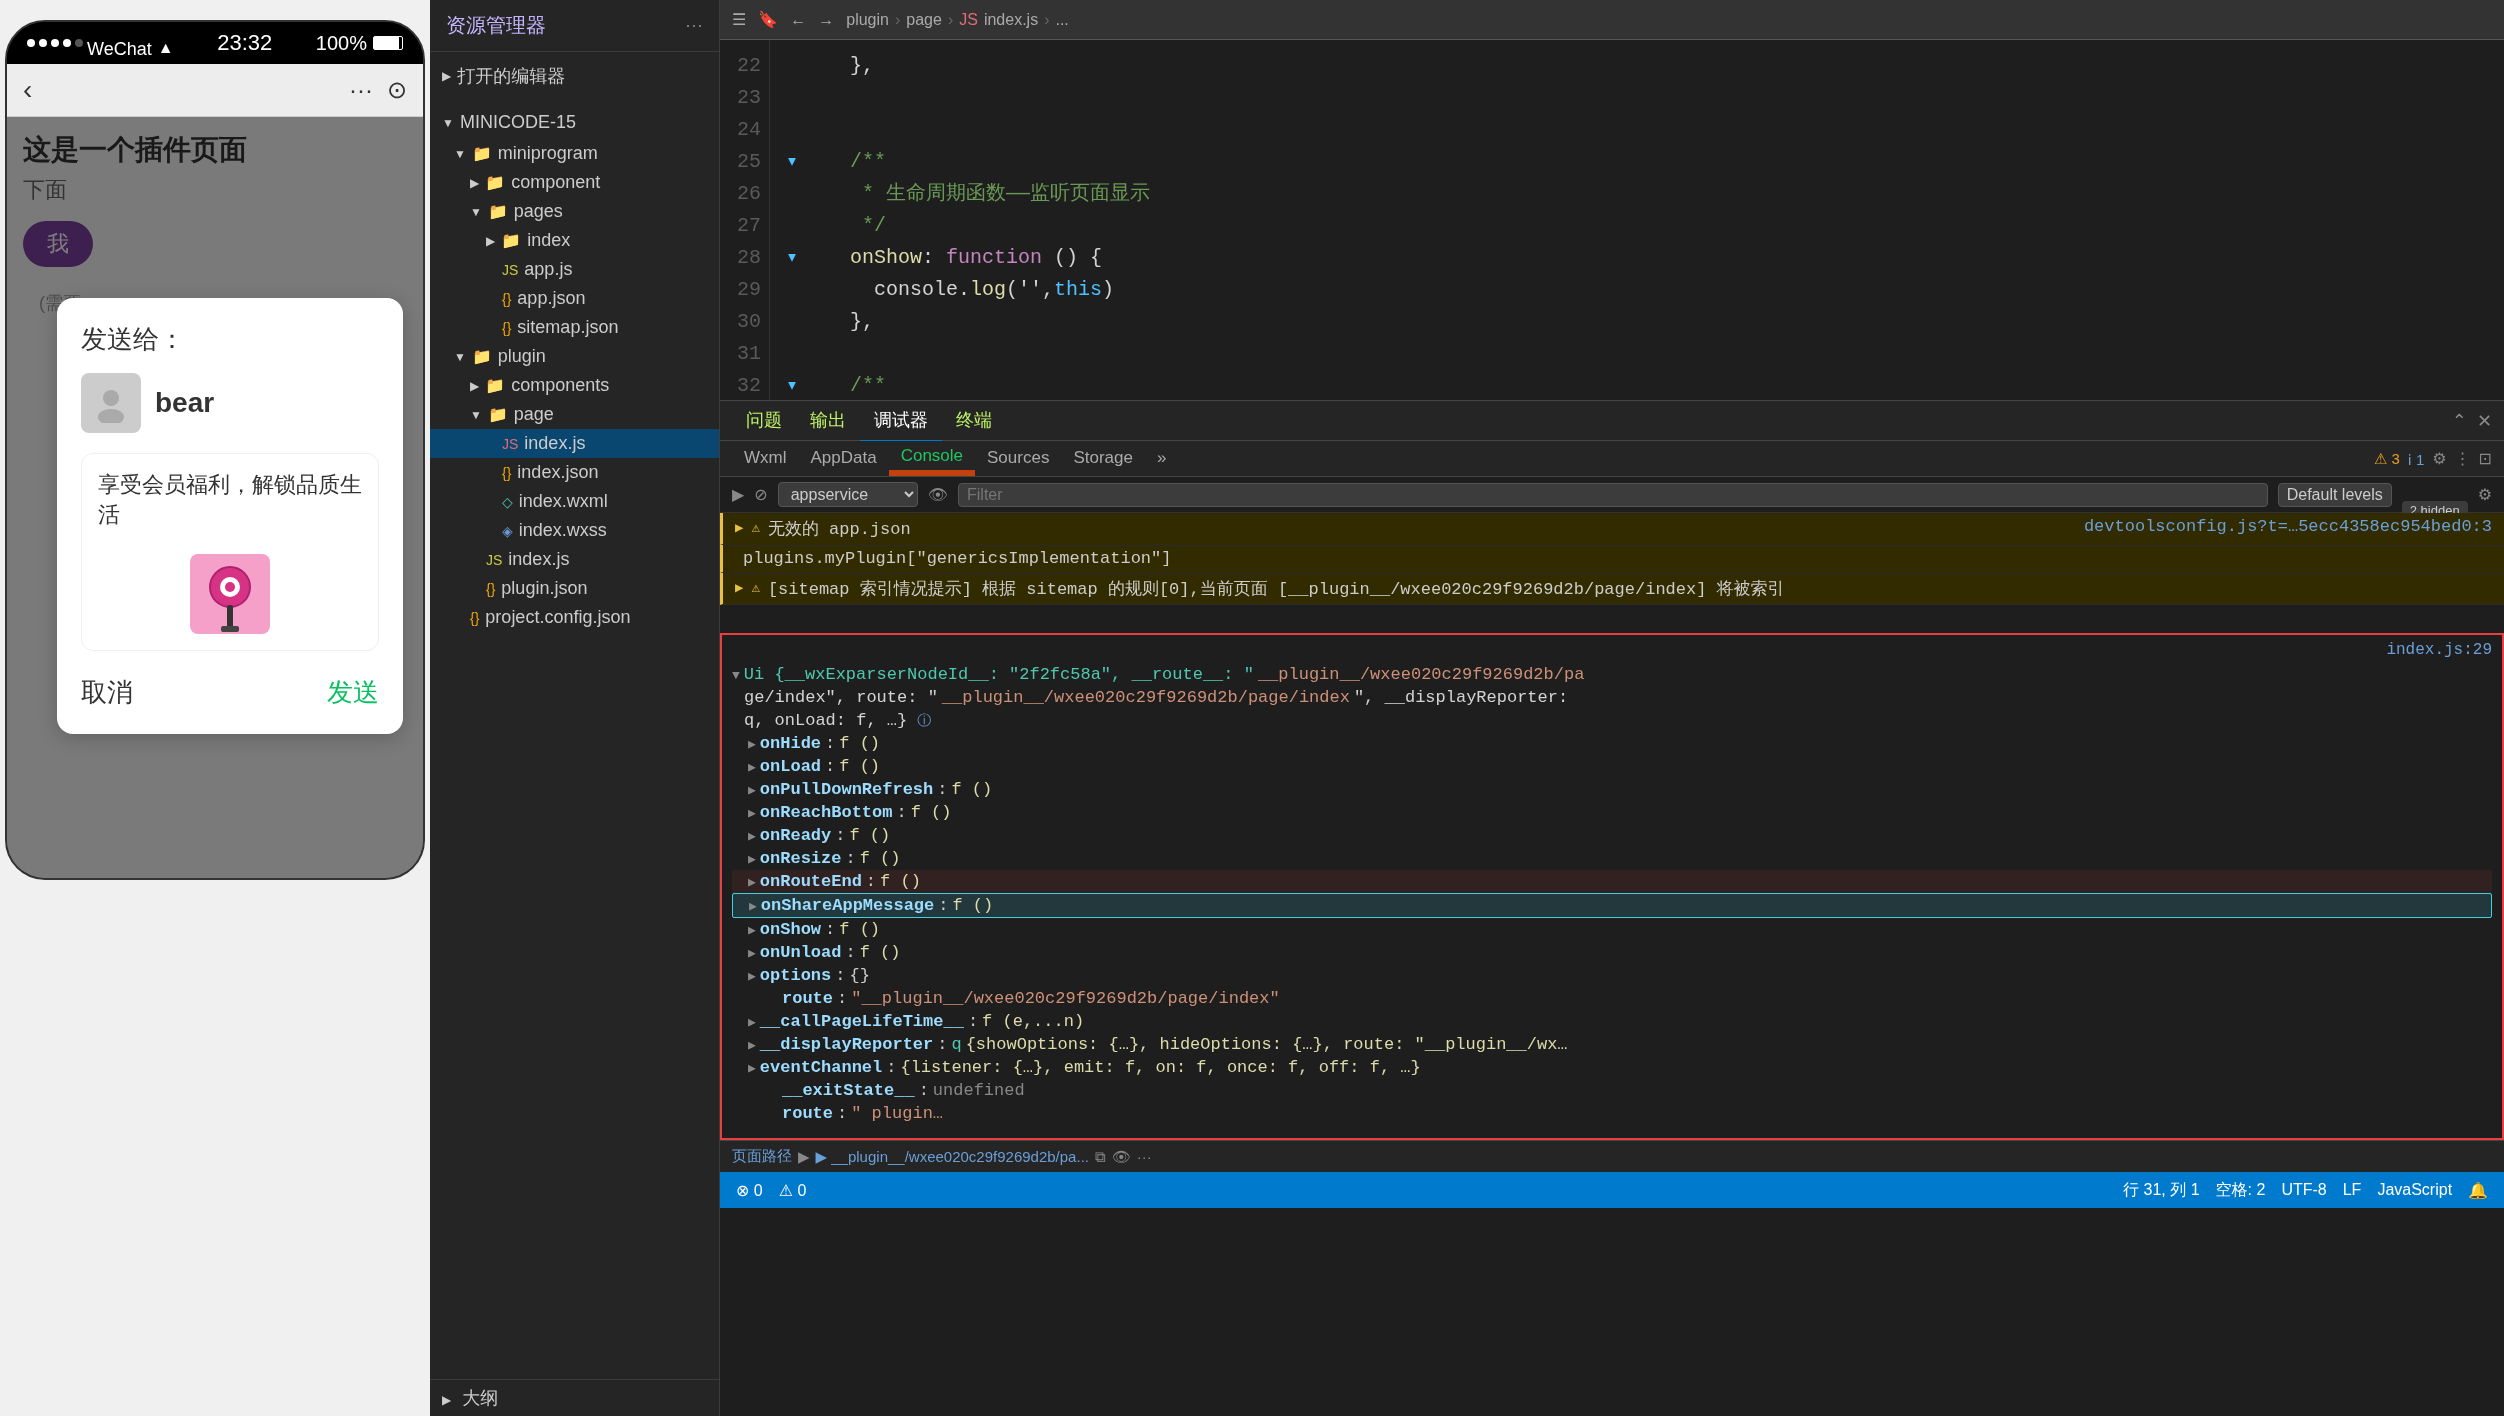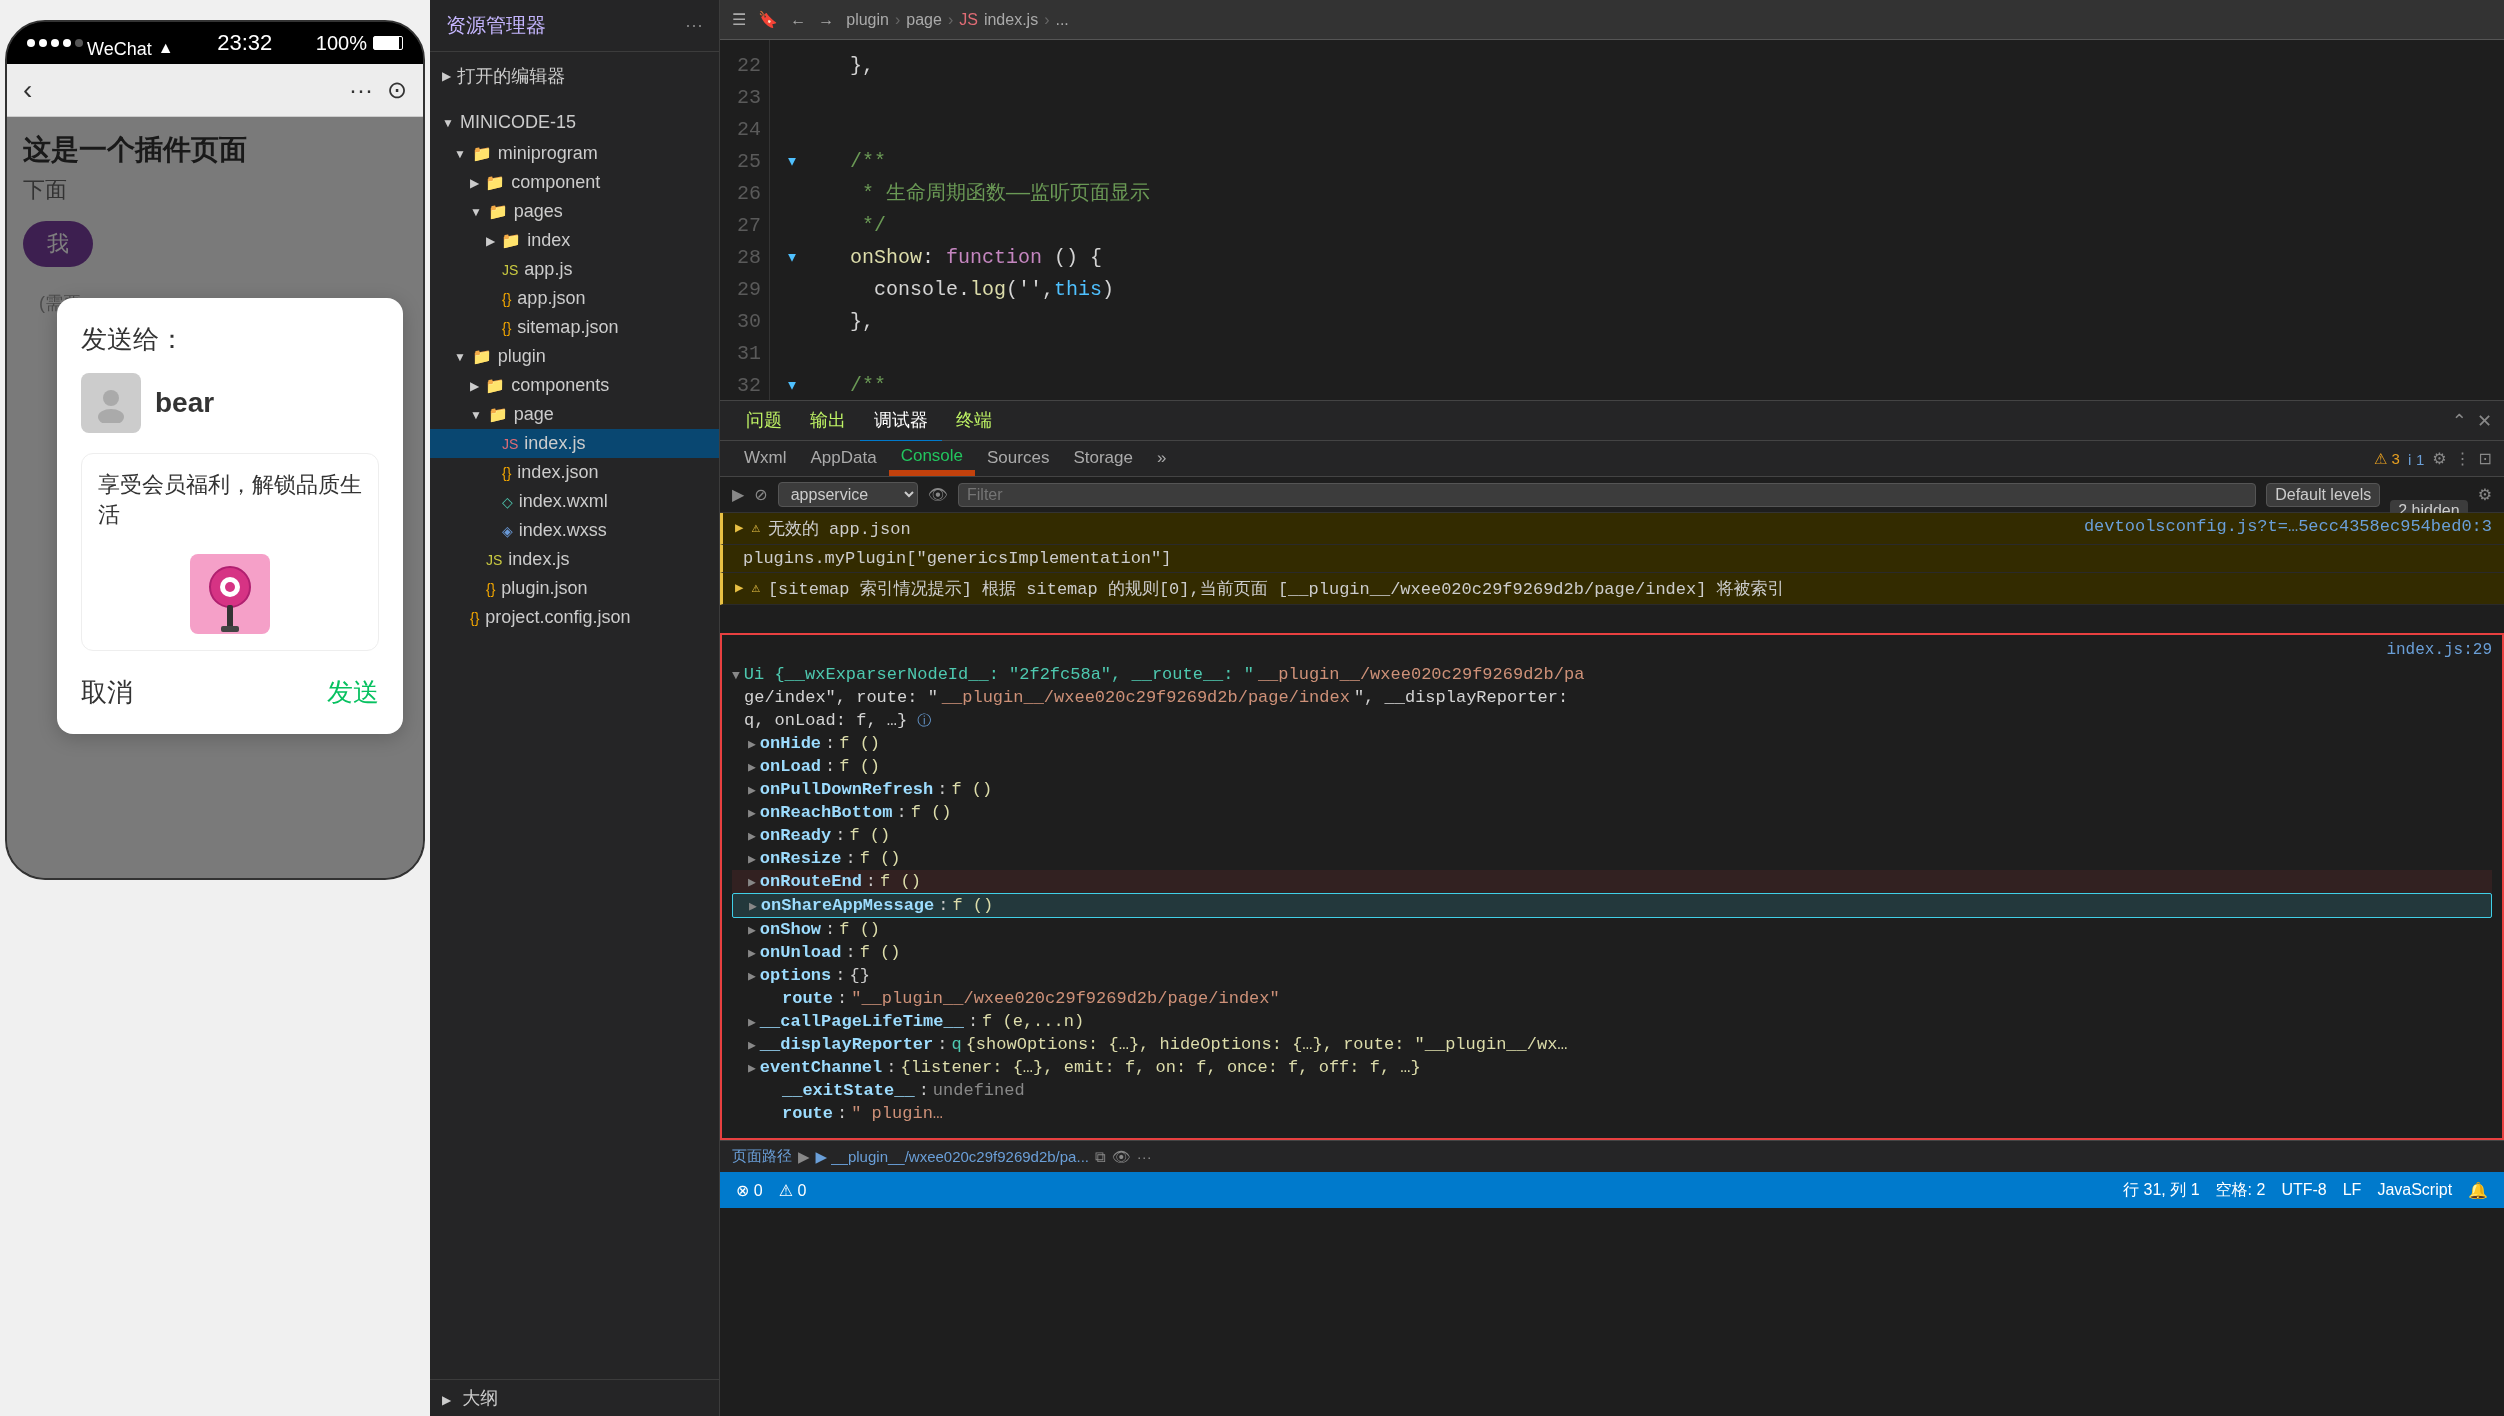--- a/index.html
+++ b/index.html
@@ -496,21 +496,21 @@
       border-radius: 4px;
       padding: 2px 8px;
       font-size: 16px;
     }
 
     .hidden-badge {
       background: #3c3c3c;
       color: #ccc;
       padding: 2px 8px;
       border-radius: 4px;
-      font-size: 16px;
+      font-size: 13px;
       margin-top: 32px;
     }
 
     .console-output {
       flex: 1;
       overflow-y: auto;
       background: #1e1e1e;
       font-family: 'Courier New', monospace;
       font-size: 17px;
     }

